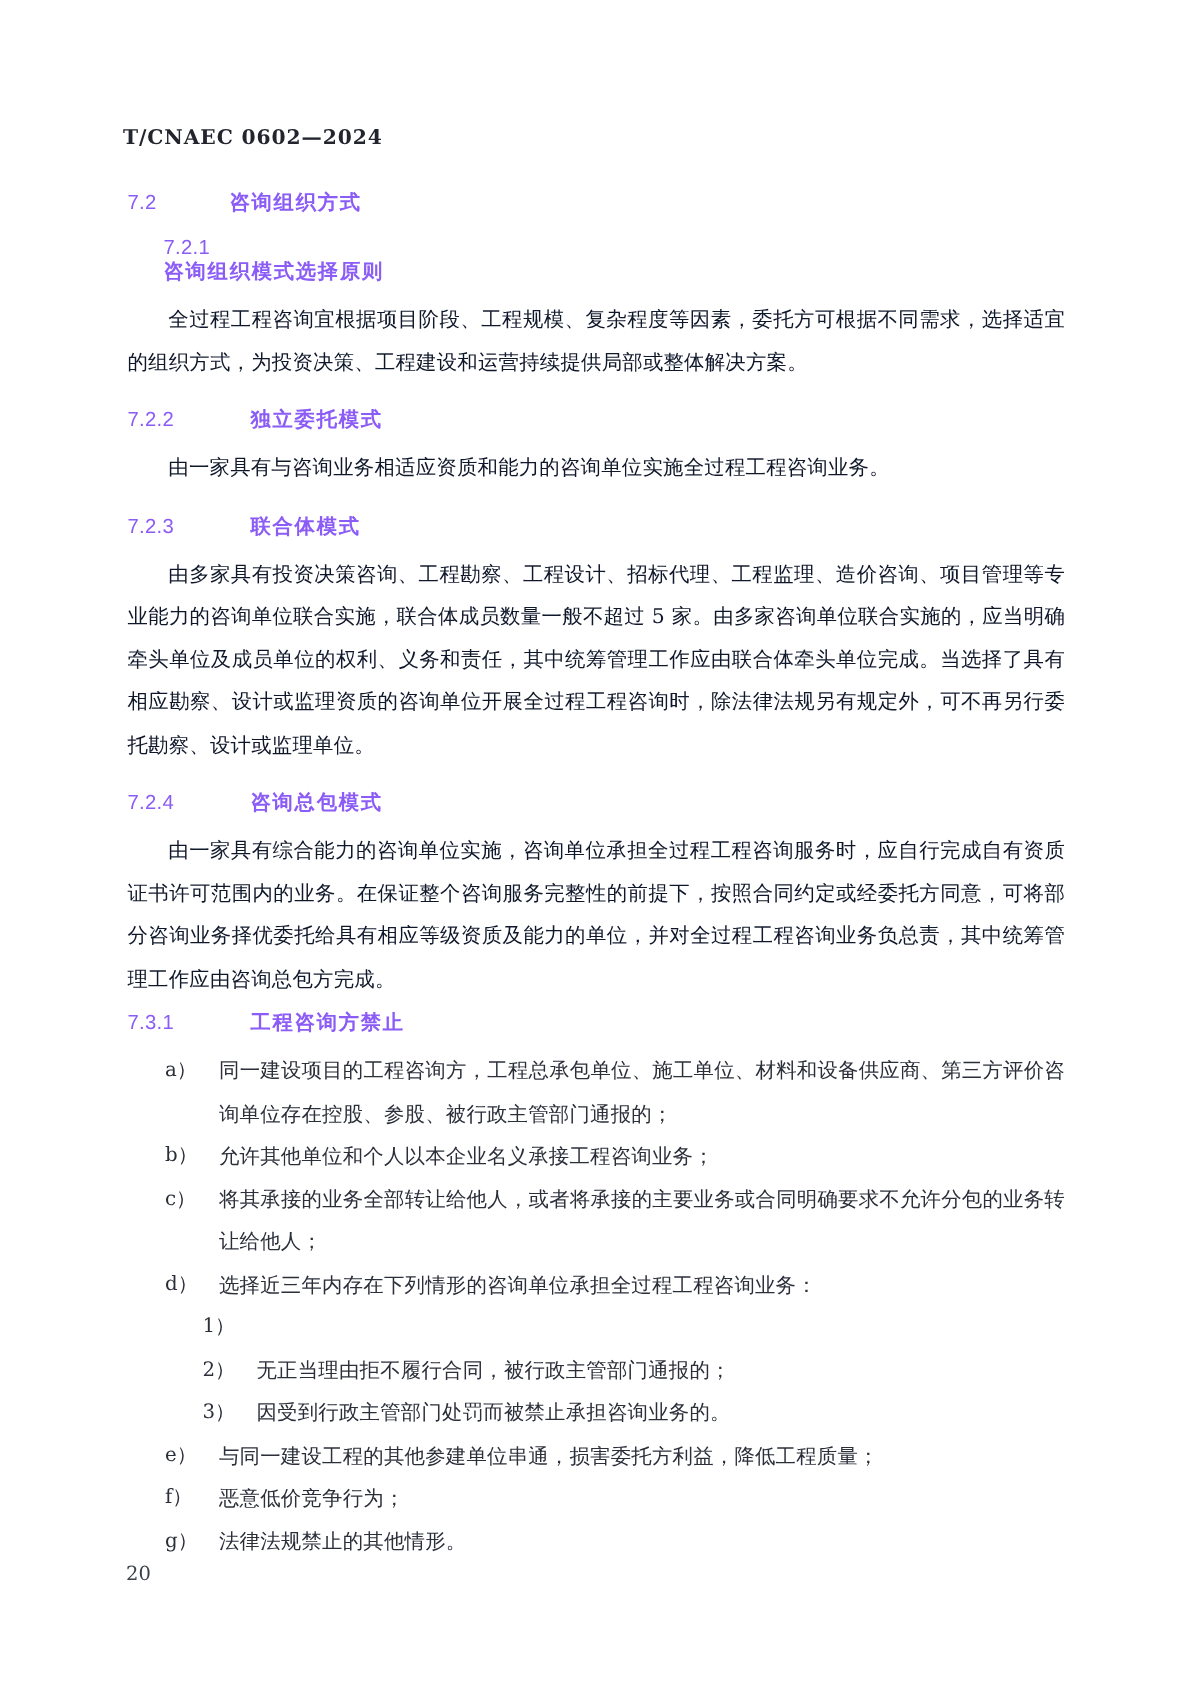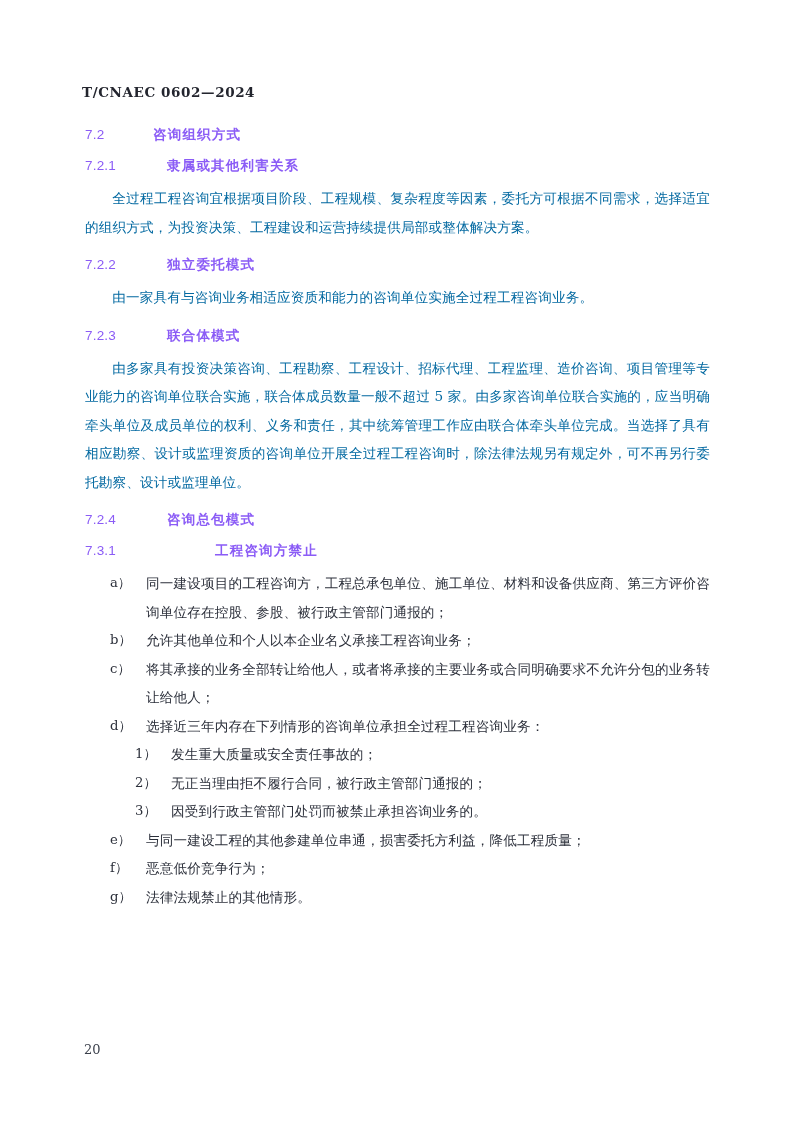--- a/index.html
+++ b/index.html
@@ -79,21 +79,21 @@
   }
 
   
   p.body {
     margin: 0 0 2px 0;
     font-size: 13.6px;
     line-height: 28.5px;
     text-align: justify;
     text-justify: inter-ideograph;
     letter-spacing: 0.15px;
-    color: #0369a1;
+    color: #0f172a;
   }
   p.indent { text-indent: 2em; }
 
   
   ol.lettered, ol.numbered {
     list-style: none;
     margin: 0;
     padding: 0;
   }
   ol.lettered > li, ol.numbered > li {
@@ -138,45 +138,46 @@
 
   <div class="running-header">T/CNAEC 0602—2024</div>
 
   <div class="content">
 
     <div class="h2" style="padding-top:0;">
       <span class="sec-num">7.2</span>
       <span class="sec-title">咨询组织方式</span>
     </div>
 
-    <div class="h3" style="padding-top:4px;">
+    <div class="h3" style="padding-top:4px;flex-direction:column;">
       <span class="sec-num">7.2.1</span>
-      <span class="sec-title">隶属或其他利害关系</span>
+      <span class="sec-title">咨询组织模式选择原则</span>
     </div>
     <p class="body indent">全过程工程咨询宜根据项目阶段、工程规模、复杂程度等因素，委托方可根据不同需求，选择适宜的组织方式，为投资决策、工程建设和运营持续提供局部或整体解决方案。</p>
 
     <div class="h3">
       <span class="sec-num">7.2.2</span>
       <span class="sec-title">独立委托模式</span>
     </div>
     <p class="body indent">由一家具有与咨询业务相适应资质和能力的咨询单位实施全过程工程咨询业务。</p>
 
     <div class="h3">
       <span class="sec-num">7.2.3</span>
       <span class="sec-title">联合体模式</span>
     </div>
     <p class="body indent">由多家具有投资决策咨询、工程勘察、工程设计、招标代理、工程监理、造价咨询、项目管理等专业能力的咨询单位联合实施，联合体成员数量一般不超过 5 家。由多家咨询单位联合实施的，应当明确牵头单位及成员单位的权利、义务和责任，其中统筹管理工作应由联合体牵头单位完成。当选择了具有相应勘察、设计或监理资质的咨询单位开展全过程工程咨询时，除法律法规另有规定外，可不再另行委托勘察、设计或监理单位。</p>
 
     <div class="h3">
       <span class="sec-num">7.2.4</span>
       <span class="sec-title">咨询总包模式</span>
     </div>
-
-
-    <div class="h3" style="padding-top:4px;gap:48px;">
+    <p class="body indent">由一家具有综合能力的咨询单位实施，咨询单位承担全过程工程咨询服务时，应自行完成自有资质证书许可范围内的业务。在保证整个咨询服务完整性的前提下，按照合同约定或经委托方同意，可将部分咨询业务择优委托给具有相应等级资质及能力的单位，并对全过程工程咨询业务负总责，其中统筹管理工作应由咨询总包方完成。</p>
+
+
+    <div class="h3" style="padding-top:4px;">
       <span class="sec-num">7.3.1</span>
       <span class="sec-title">工程咨询方禁止</span>
     </div>
     <ol class="lettered" id="list-731">
         <li>
           <span class="marker">a）</span>
           <span class="item-text">同一建设项目的工程咨询方，工程总承包单位、施工单位、材料和设备供应商、第三方评价咨询单位存在控股、参股、被行政主管部门通报的；</span>
         </li>
         <li>
           <span class="marker">b）</span>
@@ -186,21 +187,20 @@
           <span class="marker">c）</span>
           <span class="item-text">将其承接的业务全部转让给他人，或者将承接的主要业务或合同明确要求不允许分包的业务转让给他人；</span>
         </li>
         <li>
           <span class="marker">d）</span>
           <span class="item-text">选择近三年内存在下列情形的咨询单位承担全过程工程咨询业务：</span>
         </li>
         <ol class="numbered">
           <li>
             <span class="marker">1）</span>
-            <span class="item-text">发生重大质量或安全责任事故的；</span>
           </li>
           <li>
             <span class="marker">2）</span>
             <span class="item-text">无正当理由拒不履行合同，被行政主管部门通报的；</span>
           </li>
           <li>
             <span class="marker">3）</span>
             <span class="item-text">因受到行政主管部门处罚而被禁止承担咨询业务的。</span>
           </li>
         </ol>

